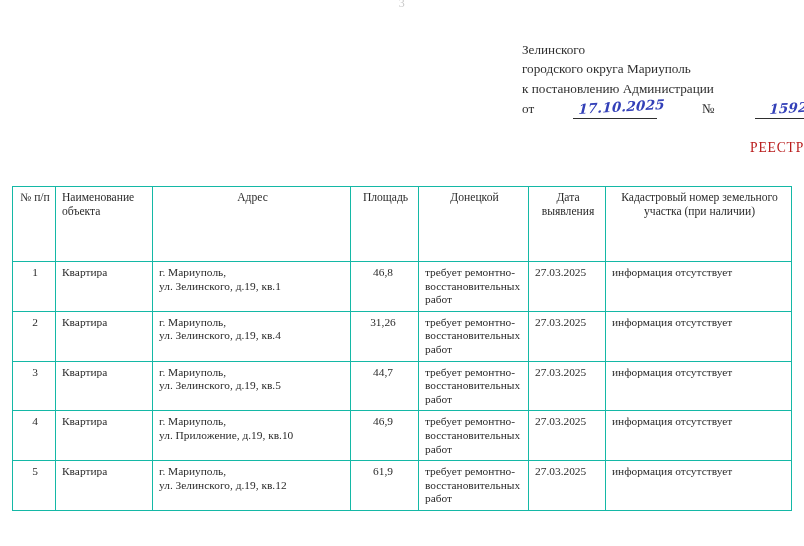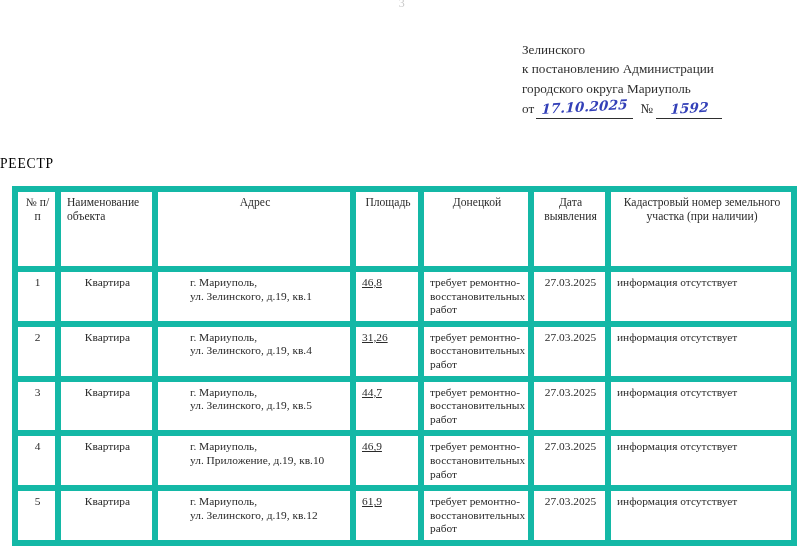--- a/index.html
+++ b/index.html
@@ -46,20 +46,21 @@
   }
   .approval-line {
     white-space: nowrap;
   }
   .doc-ref-line {
     display: flex;
     align-items: flex-end;
     white-space: nowrap;
     margin-top: 1px;
     font-size: 13.2px;
+    gap: 37px;
   }
   .doc-ref-label {
     margin-right: 2px;
   }
   .handwritten {
     font-family: "DejaVu Serif", "Liberation Serif", serif;
     font-style: italic;
     font-weight: bold;
     color: #3340b8;
     font-size: 13.5px;
@@ -81,27 +82,27 @@
     min-width: 60px;
   }
   .no-sign {
     margin: 0 3px 0 8px;
     font-size: 13.2px;
   }
 
   
   .doc-title {
     position: absolute;
-    top: 156px;
+    top: 140px;
     left: 0;
     width: 100%;
-    text-align: left;
+    text-align: right;
     font-size: 13.6px;
     letter-spacing: 0.8px;
-    color: #000000;
+    color: #b91c1c;
   }
   .doc-subtitle {
     position: absolute;
     top: 159px;
     left: 0;
     width: 100%;
     text-align: center;
     font-size: 13.4px;
     color: #2b2b2b;
     padding: 0 14px;
@@ -114,21 +115,21 @@
     top: 186px;
     left: 12px;
     width: 779px;
     border-collapse: collapse;
     table-layout: fixed;
     font-size: 11.4px;
     color: #2b2b2b;
   }
   .registry-table th,
   .registry-table td {
-    border: 6px solid #14b8a6;
+    border: 1px solid #14b8a6;
     vertical-align: top;
     padding: 4px 4px 4px 6px;
     line-height: 13.6px;
     font-weight: normal;
   }
   .registry-table thead th {
     text-align: center;
     height: 66px;
     vertical-align: top;
     font-size: 11.6px;
@@ -141,41 +142,41 @@
   .col-num    { width: 43px;  }
   .col-name   { width: 97px;  }
   .col-addr   { width: 198px; }
   .col-area   { width: 68px;  }
   .col-state  { width: 110px; }
   .col-date   { width: 77px;  }
   .col-cad    { width: 186px; }
 
   
   td.c-num   { text-align: center; }
-  td.c-name  { text-align: center; }
+  td.c-name  { text-align: left; }
   td.c-addr  { text-align: left; }
-  td.c-area  { text-align: left; padding-right: 9px; text-decoration: underline; }
+  td.c-area  { text-align: center; padding-right: 9px; }
   td.c-state { text-align: left; }
-  td.c-date  { text-align: center; }
+  td.c-date  { }
   td.c-cad   { }
 
   .registry-table tbody tr { height: 48px; }
-  .addr-line { display: block; margin-left: 26px; }
+  .addr-line { display: block; }
 </style>
 </head>
 <body>
 
 <div class="page">
 
   <div class="page-number">3</div>
 
   <div class="approval-block">
     <div class="approval-line">Зелинского</div>
+    <div class="approval-line">городского округа Мариуполь</div>
     <div class="approval-line">к постановлению Администрации</div>
-    <div class="approval-line">городского округа Мариуполь</div>
     <div class="doc-ref-line">
       <span class="doc-ref-label">от</span>
       <span class="hw-underline"><span class="handwritten">17.10.2025</span></span>
       <span class="no-sign">№</span>
       <span class="hw-underline num"><span class="handwritten">1592</span></span>
     </div>
   </div>
 
   <div class="doc-title">РЕЕСТР</div>
 

